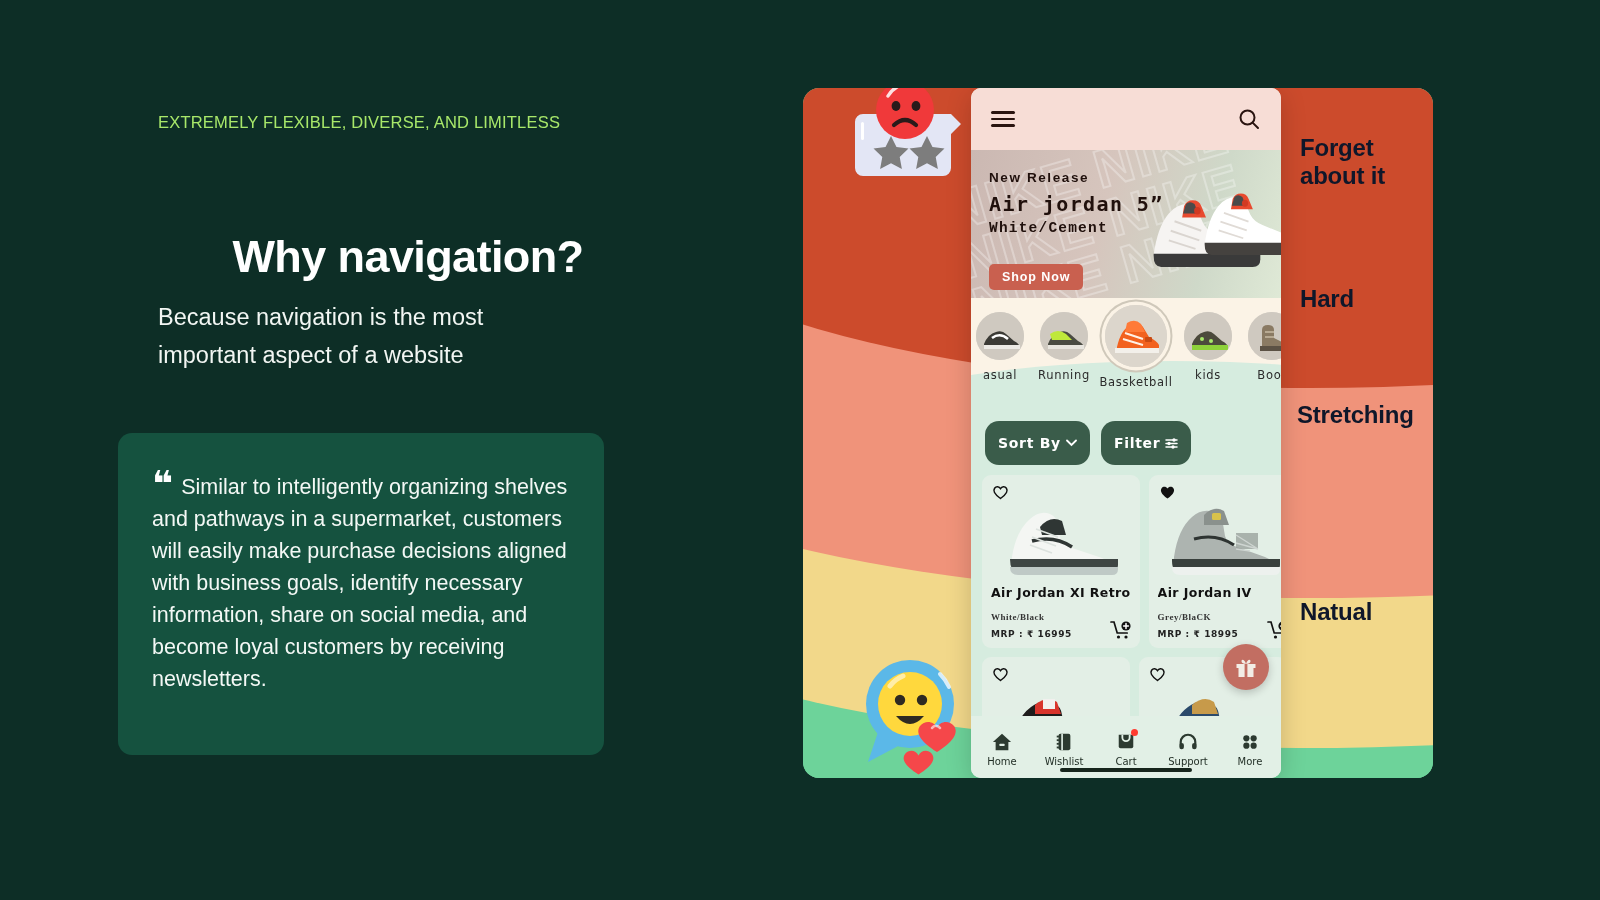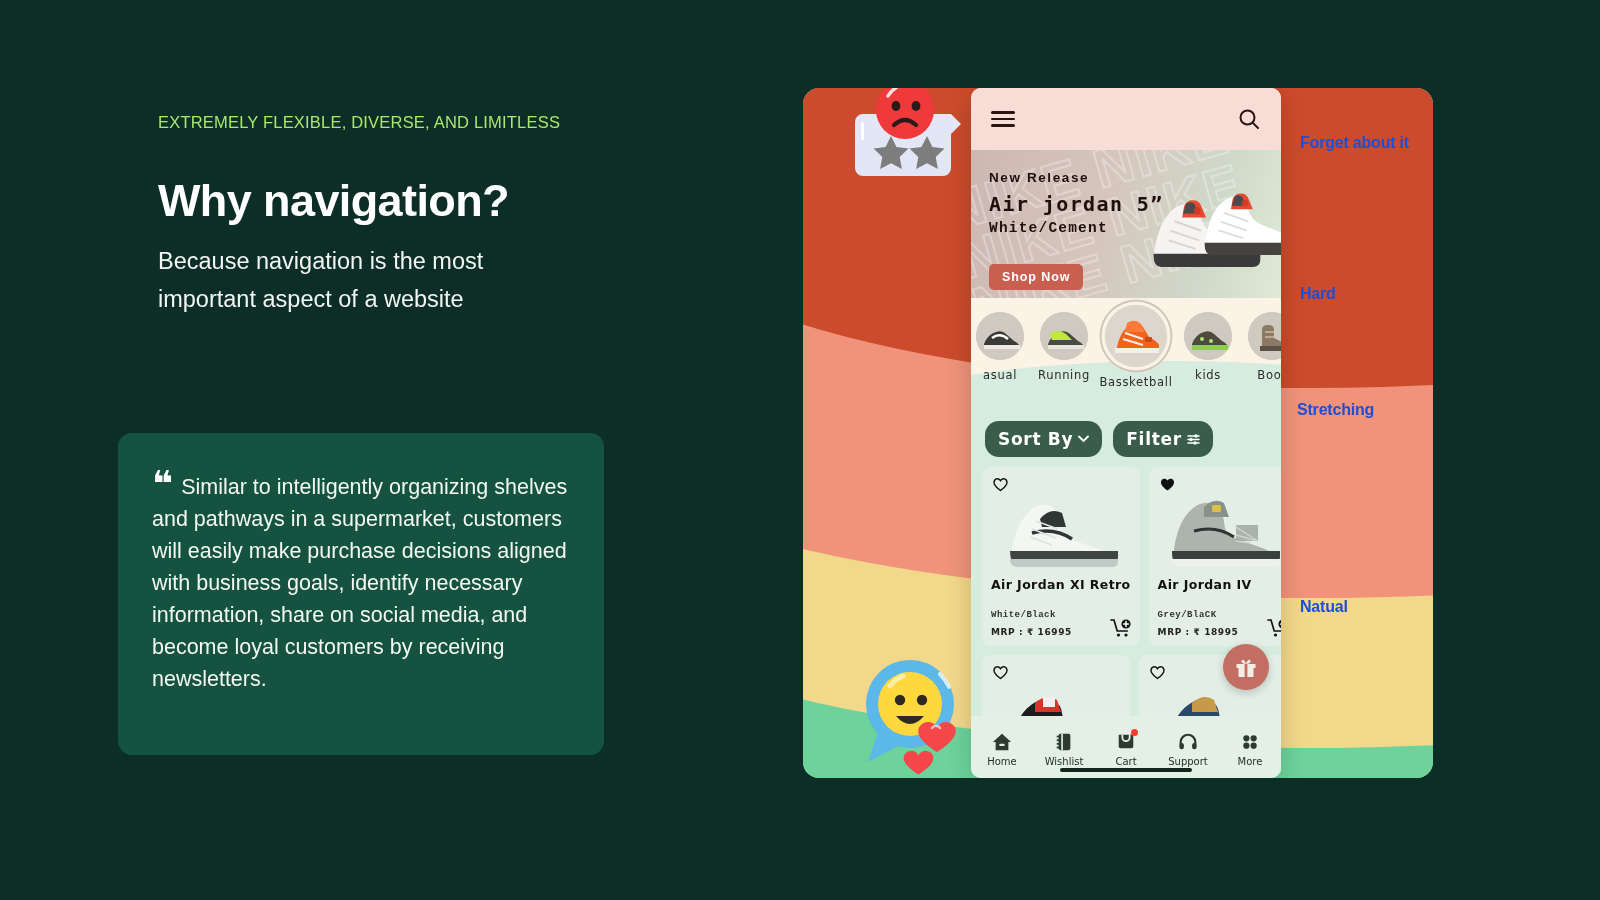--- a/index.html
+++ b/index.html
@@ -11,22 +11,22 @@
   }
   .stage { position:relative; width:1600px; height:900px; }
 
   
   .left { position:absolute; left:158px; top:112px; width:500px; }
   .eyebrow {
     color:#a8e86a; font-size:16.5px; letter-spacing:.2px;
     font-weight:400; line-height:1.3;
   }
   .headline {
-    margin-top:44px; color:#ffffff; font-size:45px;
-    font-weight:700; letter-spacing:-.6px; line-height:1.05;
+    margin-top:100px; color:#ffffff; font-size:45px;
+    font-weight:700; letter-spacing:-.6px; line-height:1.05;text-align:center;
   }
   .subhead {
     margin-top:17px; color:#f2f6f3; font-size:23.5px;
     font-weight:400; line-height:1.62; max-width:420px;
   }
   .quote-card {
     position:absolute; left:118px; top:433px;
     width:486px; height:322px;
     background:#15523f; border-radius:14px;
     padding:38px 36px 0 34px;
@@ -60,22 +60,22 @@
   }
   .band-yellow {
     top:330px; left:-30%; width:230%; height:330px;
     background:#f2d88a; border-radius:0 0 58% 52%;
   }
   .band-green {
     top:470px; left:-30%; width:230%; height:460px;
     background:#6dd39a; border-radius:0 0 0 0;
   }
   .arc-label {
-    position:absolute; color:#1d4ed8; font-weight:700;
-    font-size:16px; line-height:1.15; letter-spacing:-.2px;
+    position:absolute; color:#0f172a; font-weight:700;
+    font-size:24px; line-height:1.15; letter-spacing:-.2px;
     z-index:6;
   }
   .al-forget { left:497px; top:46px; }
   .al-hard   { left:497px; top:197px; }
   .al-stretch{ left:494px; top:313px; }
   .al-natual { left:497px; top:510px; }
 
   
   .phone {
     position:absolute; left:168px; top:0px;
@@ -173,22 +173,22 @@
   }
   .cat.active .cat-lbl { }
 
   
   .filters {
     display:flex; gap:11px; padding:8px 14px 0;
     background:#d6ecdf; position:relative; z-index:4;
   }
   .pill {
     background:#3a5c4a; color:#fff; border:none;
-    border-radius:14px; padding:8px 13px;
-    font-size:17px; font-weight:700; letter-spacing:.7px;
+    border-radius:14px; padding:14px 13px;
+    font-size:14px; font-weight:700; letter-spacing:.7px;
     display:flex; align-items:center; gap:5px;
     font-family:"DejaVu Sans", sans-serif; cursor:pointer;
   }
 
   
   .prod-wrap {
     background:#d6ecdf; padding:10px 11px 0;
     position:relative; z-index:3;
   }
   .prod-grid {
@@ -203,22 +203,22 @@
     display:flex; align-items:center; justify-content:center;
   }
   .heart { position:absolute; left:10px; top:9px; z-index:5; }
   .p-name {
     margin-top:6px; font-size:12.5px; font-weight:700;
     color:#111; letter-spacing:.4px;
     font-family:"DejaVu Sans", sans-serif;
     white-space:nowrap; overflow:hidden;
   }
   .p-col {
-    margin-top:18px; font-size:9px; font-weight:700; color:#333;
-    letter-spacing:.5px; font-family:Liberation Mono, monospace;
+    margin-top:12px; font-size:9px; font-weight:700; color:#333;
+    letter-spacing:.5px; font-family:Liberation Serif, serif;
   }
   .p-mrp {
     margin-top:7px; font-size:9px; font-weight:700; color:#222;
     letter-spacing:.6px; font-family:"DejaVu Sans", sans-serif;
   }
   .cart-add { position:absolute; right:8px; bottom:8px; }
 
   
   .fab {
     position:absolute; right:12px; bottom:88px;

